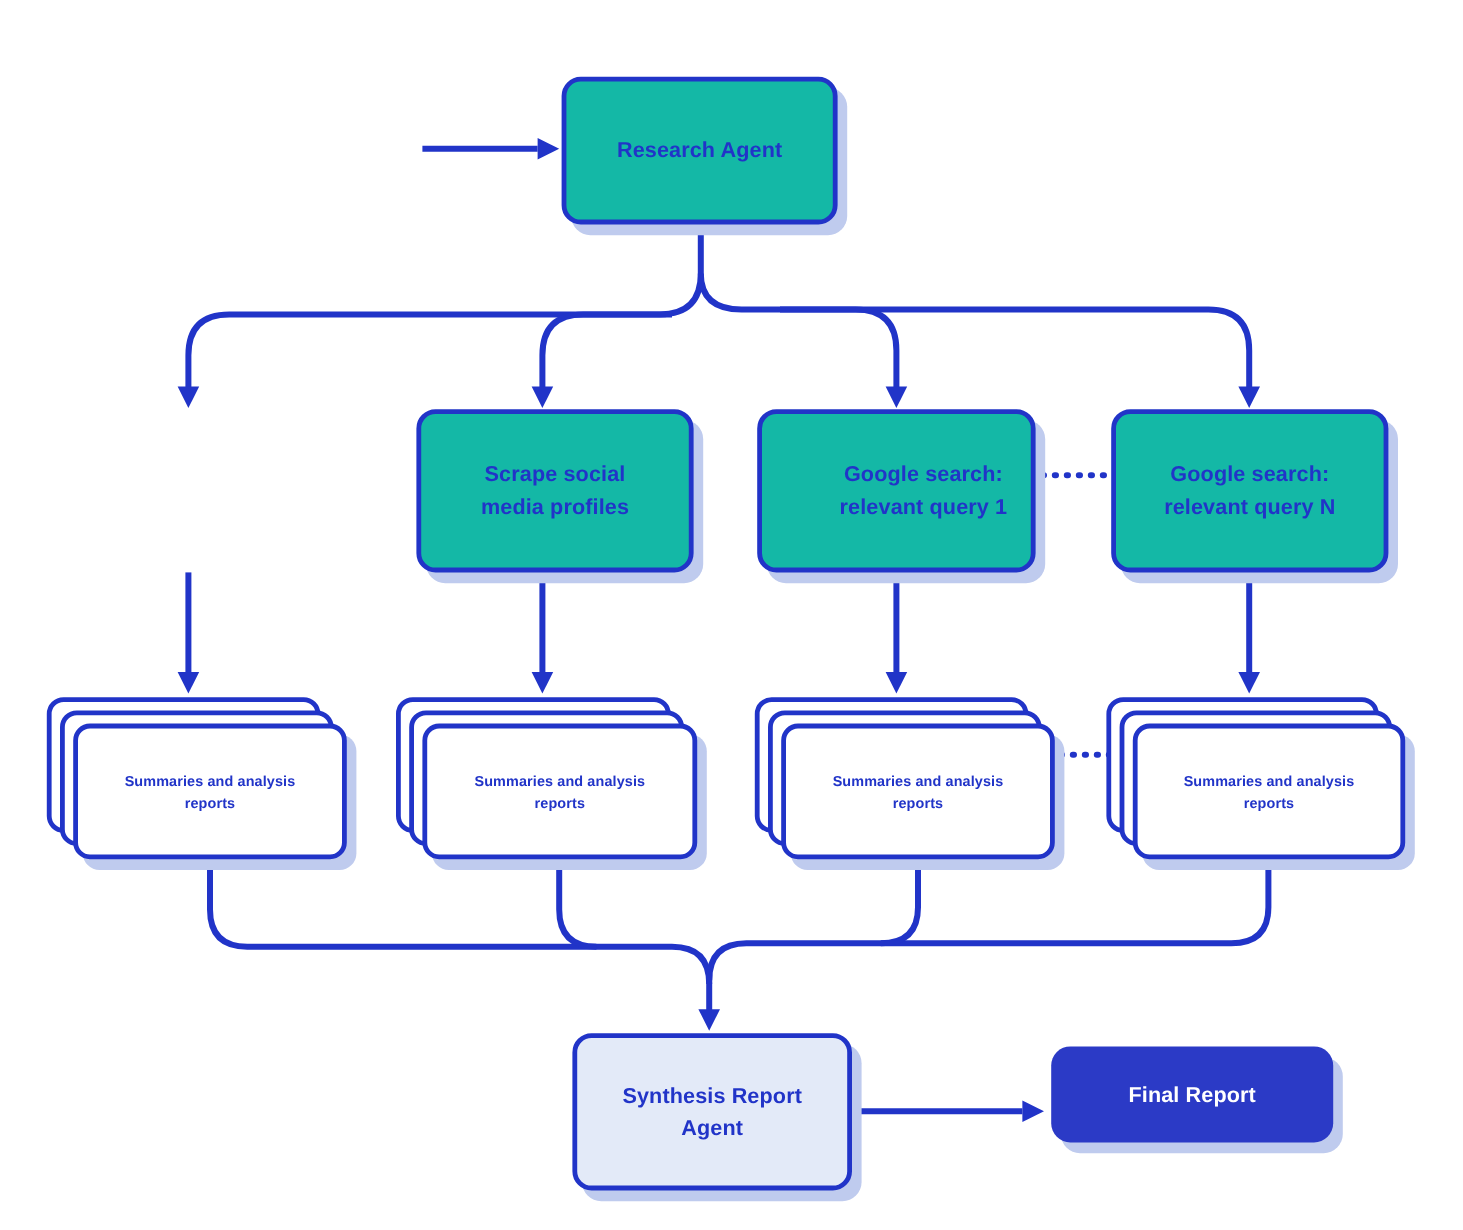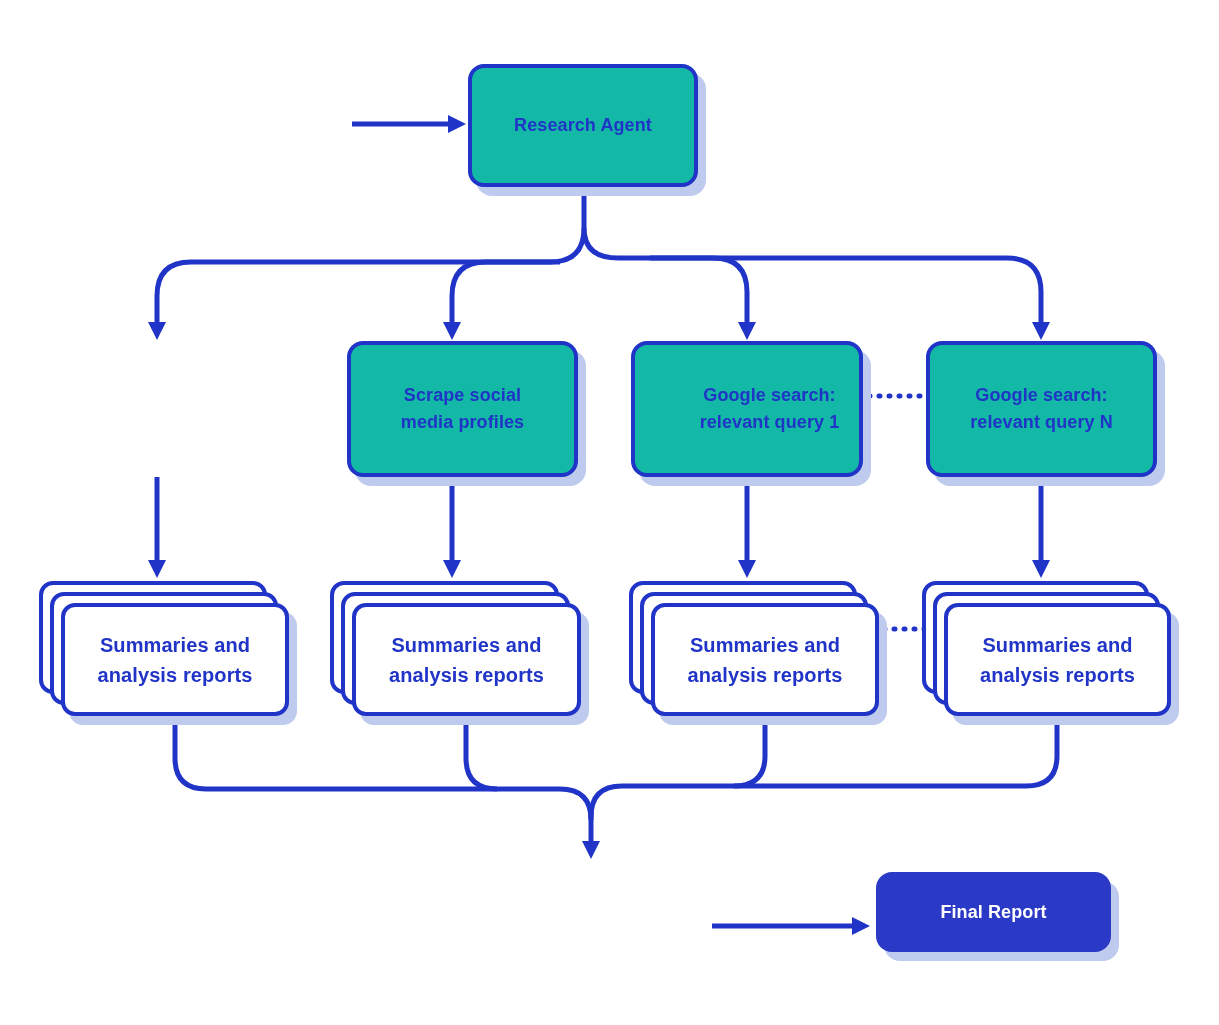--- a/index.html
+++ b/index.html
@@ -72,21 +72,21 @@
   }
   .stack .layer.back  { left: -22px; top: -22px; }
   .stack .layer.mid   { left: -11px; top: -11px; }
   .stack .layer.front {
     left: 0; top: 0;
     display: flex;
     align-items: center;
     justify-content: center;
     text-align: center;
     font-weight: bold;
-    font-size: 20px;
+    font-size: 12px;
     line-height: 1.5;
     letter-spacing: 0.1px;
     color: var(--primary-blue);
     box-shadow: 8px 9px 0 var(--shadow-color);
   }
   .label { display: inline-block; }
 </style>
 </head>
 <body>
 
@@ -173,18 +173,21 @@
   </div>
 
   <div class="stack" style="left:944px; top:603px; width:227px; height:113px;">
     <div class="layer back"></div>
     <div class="layer mid"></div>
     <div class="layer front">
       <span class="label" style="max-width:180px;">Summaries and analysis reports</span>
     </div>
   </div>
 
+  <div class="node light" style="left:477px; top:861px; width:233px; height:131px;">
+    <span class="label" style="max-width:170px;">Synthesis Report Agent</span>
+  </div>
 
   <div class="node solid" style="left:876px; top:872px; width:235px; height:80px;">
     <span class="label">Final Report</span>
   </div>
 
 </div>
 
 </body></html>

